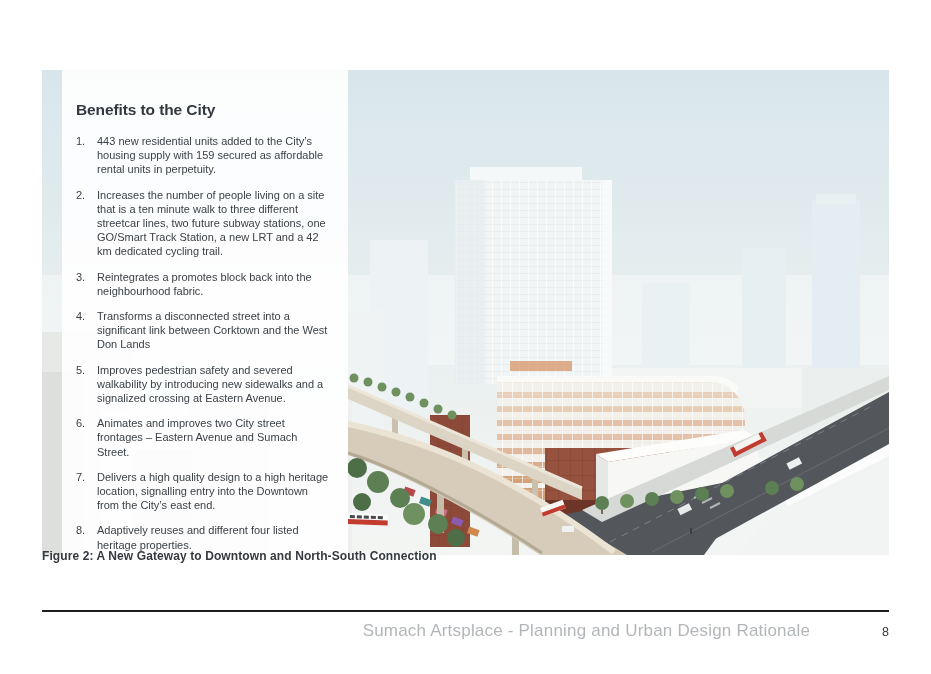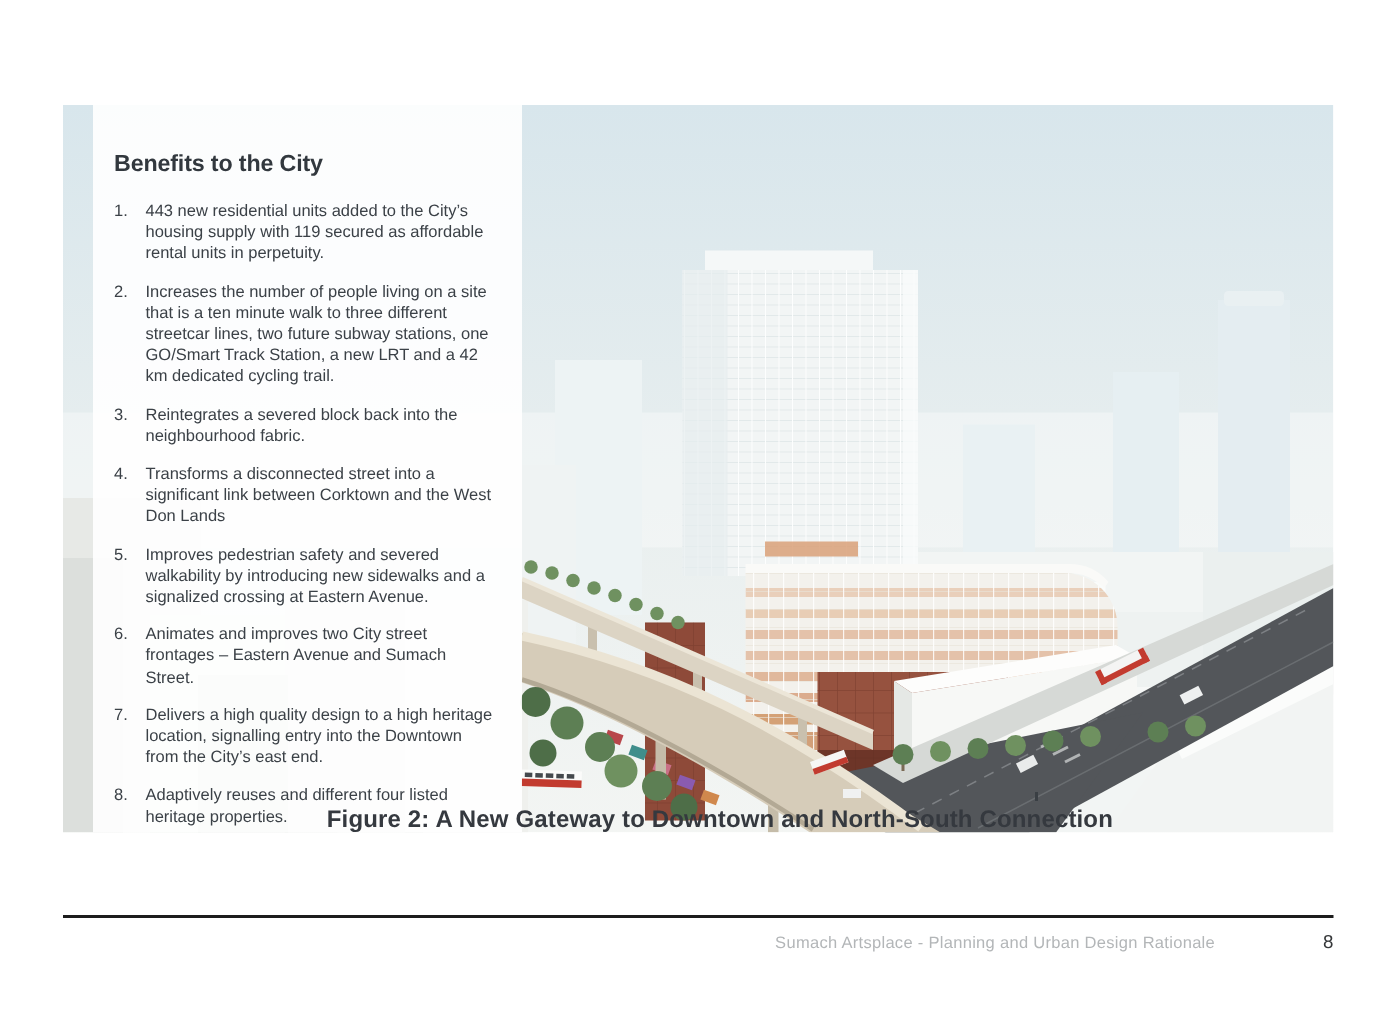--- a/index.html
+++ b/index.html
@@ -37,31 +37,31 @@
     color:var(--text-dark);letter-spacing:-0.1px;
   }
   .benefits{list-style:none;margin:0;padding:0;}
   .benefit{
     display:flex;margin:0 0 11px 0;color:var(--body-text);
     font-size:11px;line-height:14.2px;
   }
   .benefit .num{flex:0 0 21px;}
   .benefit .txt{flex:1;}
   .caption{
-    position:absolute;left:42px;top:538px;width:700px;
-    font-size:16px;font-weight:bold;color:var(--caption);letter-spacing:0.1px;text-align:right;
+    position:absolute;left:42px;top:549px;width:700px;
+    font-size:12px;font-weight:bold;color:var(--caption);letter-spacing:0.1px;
   }
   .footer-rule{
     position:absolute;left:42px;top:610px;width:847px;height:2px;background:var(--rule);
   }
   .footer-row{
     position:absolute;left:42px;top:621px;width:847px;
     display:flex;justify-content:flex-end;align-items:baseline;
   }
-  .footer-title{font-size:11px;color:var(--footer-muted);margin-right:72px;letter-spacing:0.2px;margin-left:12px;}
+  .footer-title{font-size:17px;color:var(--footer-muted);margin-right:72px;letter-spacing:0.2px;margin-left:12px;}
   .footer-page{font-size:12.5px;color:#36383a;}
   
   .sky-rect{fill:url(#skyGrad);}
   .tree{fill:var(--tree);}
   .tree-dk{fill:#4e6e48;}
   .tree-lt{fill:#6f9160;}
   .ramp{fill:var(--ramp);}
   .road{fill:var(--road);}
   .brick{fill:var(--brick);}
   .redcar{fill:var(--streetcar-red);}
@@ -243,29 +243,29 @@
       <rect x="636" y="436" width="13" height="7" fill="#e9ebeb" transform="rotate(-27 642 439)"></rect>
       <rect x="520" y="456" width="12" height="6" fill="#f0f1f1"></rect>
       <rect x="648" y="458" width="2" height="6" fill="#3a3f44"></rect>
     </svg>
 
     <div class="panel">
       <h2>Benefits to the City</h2>
       <ol class="benefits">
         <li class="benefit">
           <span class="num">1.</span>
-          <span class="txt">443 new residential units added to the City’s housing supply with 119 secured as affordable rental units in perpetuity.</span>
+          <span class="txt">443 new residential units added to the City’s housing supply with 159 secured as affordable rental units in perpetuity.</span>
         </li>
         <li class="benefit">
           <span class="num">2.</span>
           <span class="txt">Increases the number of people living on a site that is a ten minute walk to three different streetcar lines, two future subway stations, one GO/Smart Track Station, a new LRT and a 42 km dedicated cycling trail.</span>
         </li>
         <li class="benefit">
           <span class="num">3.</span>
-          <span class="txt">Reintegrates a severed block back into the neighbourhood fabric.</span>
+          <span class="txt">Reintegrates a promotes block back into the neighbourhood fabric.</span>
         </li>
         <li class="benefit">
           <span class="num">4.</span>
           <span class="txt">Transforms a disconnected street into a significant link between Corktown and the West Don Lands</span>
         </li>
         <li class="benefit">
           <span class="num">5.</span>
           <span class="txt">Improves pedestrian safety and severed walkability by introducing new sidewalks and a signalized crossing at Eastern Avenue.</span>
         </li>
         <li class="benefit">

